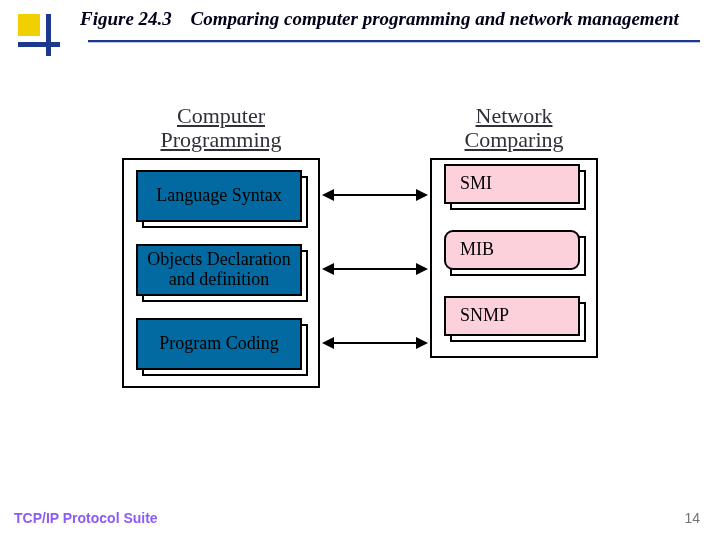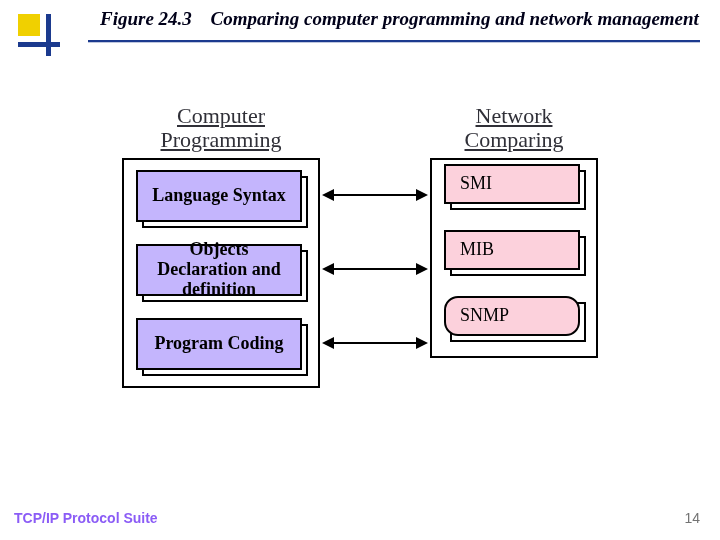--- a/index.html
+++ b/index.html
@@ -34,21 +34,21 @@
     background: #1b3a8e;
   }
   .deco .v {
     position: absolute;
     top: 0; left: 28px;
     width: 5px; height: 42px;
     background: #1b3a8e;
   }
   .title {
     position: absolute;
-    top: 8px; left: 100px; right: 20px;
+    top: 8px; left: 80px; right: 20px;
     font-weight: bold;
     font-size: 19px;
     font-style: italic;
     color: #000019;
   }
   .title .fignum { font-style: italic; font-weight: bold; margin-right: 14px; }
   .rule {
     position: absolute;
     top: 40px; left: 88px; right: 20px;
     height: 0;
@@ -112,21 +112,21 @@
     top: 0; left: 0; right: 4px; bottom: 4px;
     border: 2px solid #000;
     display: flex;
     align-items: center;
     justify-content: center;
     text-align: center;
     font-size: 18px;
     line-height: 1.1;
     padding: 2px 6px;
   }
-  .face.yellow { background: #c4b5fd; font-weight: bold; }
+  .face.yellow { background: #0369a1; }
   .face.pink   { background: #fcd1dc; }
   .connectors {
     display: flex;
     flex-direction: column;
     justify-content: center;
     padding-top: 58px;
   }
   .connector-row {
     height: 74px;
     display: flex;
@@ -235,27 +235,27 @@
         </div>
         <div class="outer-box">
           <div class="cell right">
             <div class="shadow"></div>
             <div class="face pink" style="justify-content:flex-start;padding-left:14px;">
               <span>SMI</span>
             </div>
           </div>
           <div class="cell right">
             <div class="shadow"></div>
+            <div class="face pink" style="justify-content:flex-start;padding-left:14px;border-radius:9px;">
+              <span>MIB</span>
+            </div>
+          </div>
+          <div class="cell right">
+            <div class="shadow"></div>
             <div class="face pink" style="justify-content:flex-start;padding-left:14px;">
-              <span>MIB</span>
-            </div>
-          </div>
-          <div class="cell right">
-            <div class="shadow"></div>
-            <div class="face pink" style="justify-content:flex-start;padding-left:14px;border-radius:14px;">
               <span>SNMP</span>
             </div>
           </div>
         </div>
       </div>
 
     </div>
   </div>
 
   <div class="footer">TCP/IP Protocol Suite</div>

